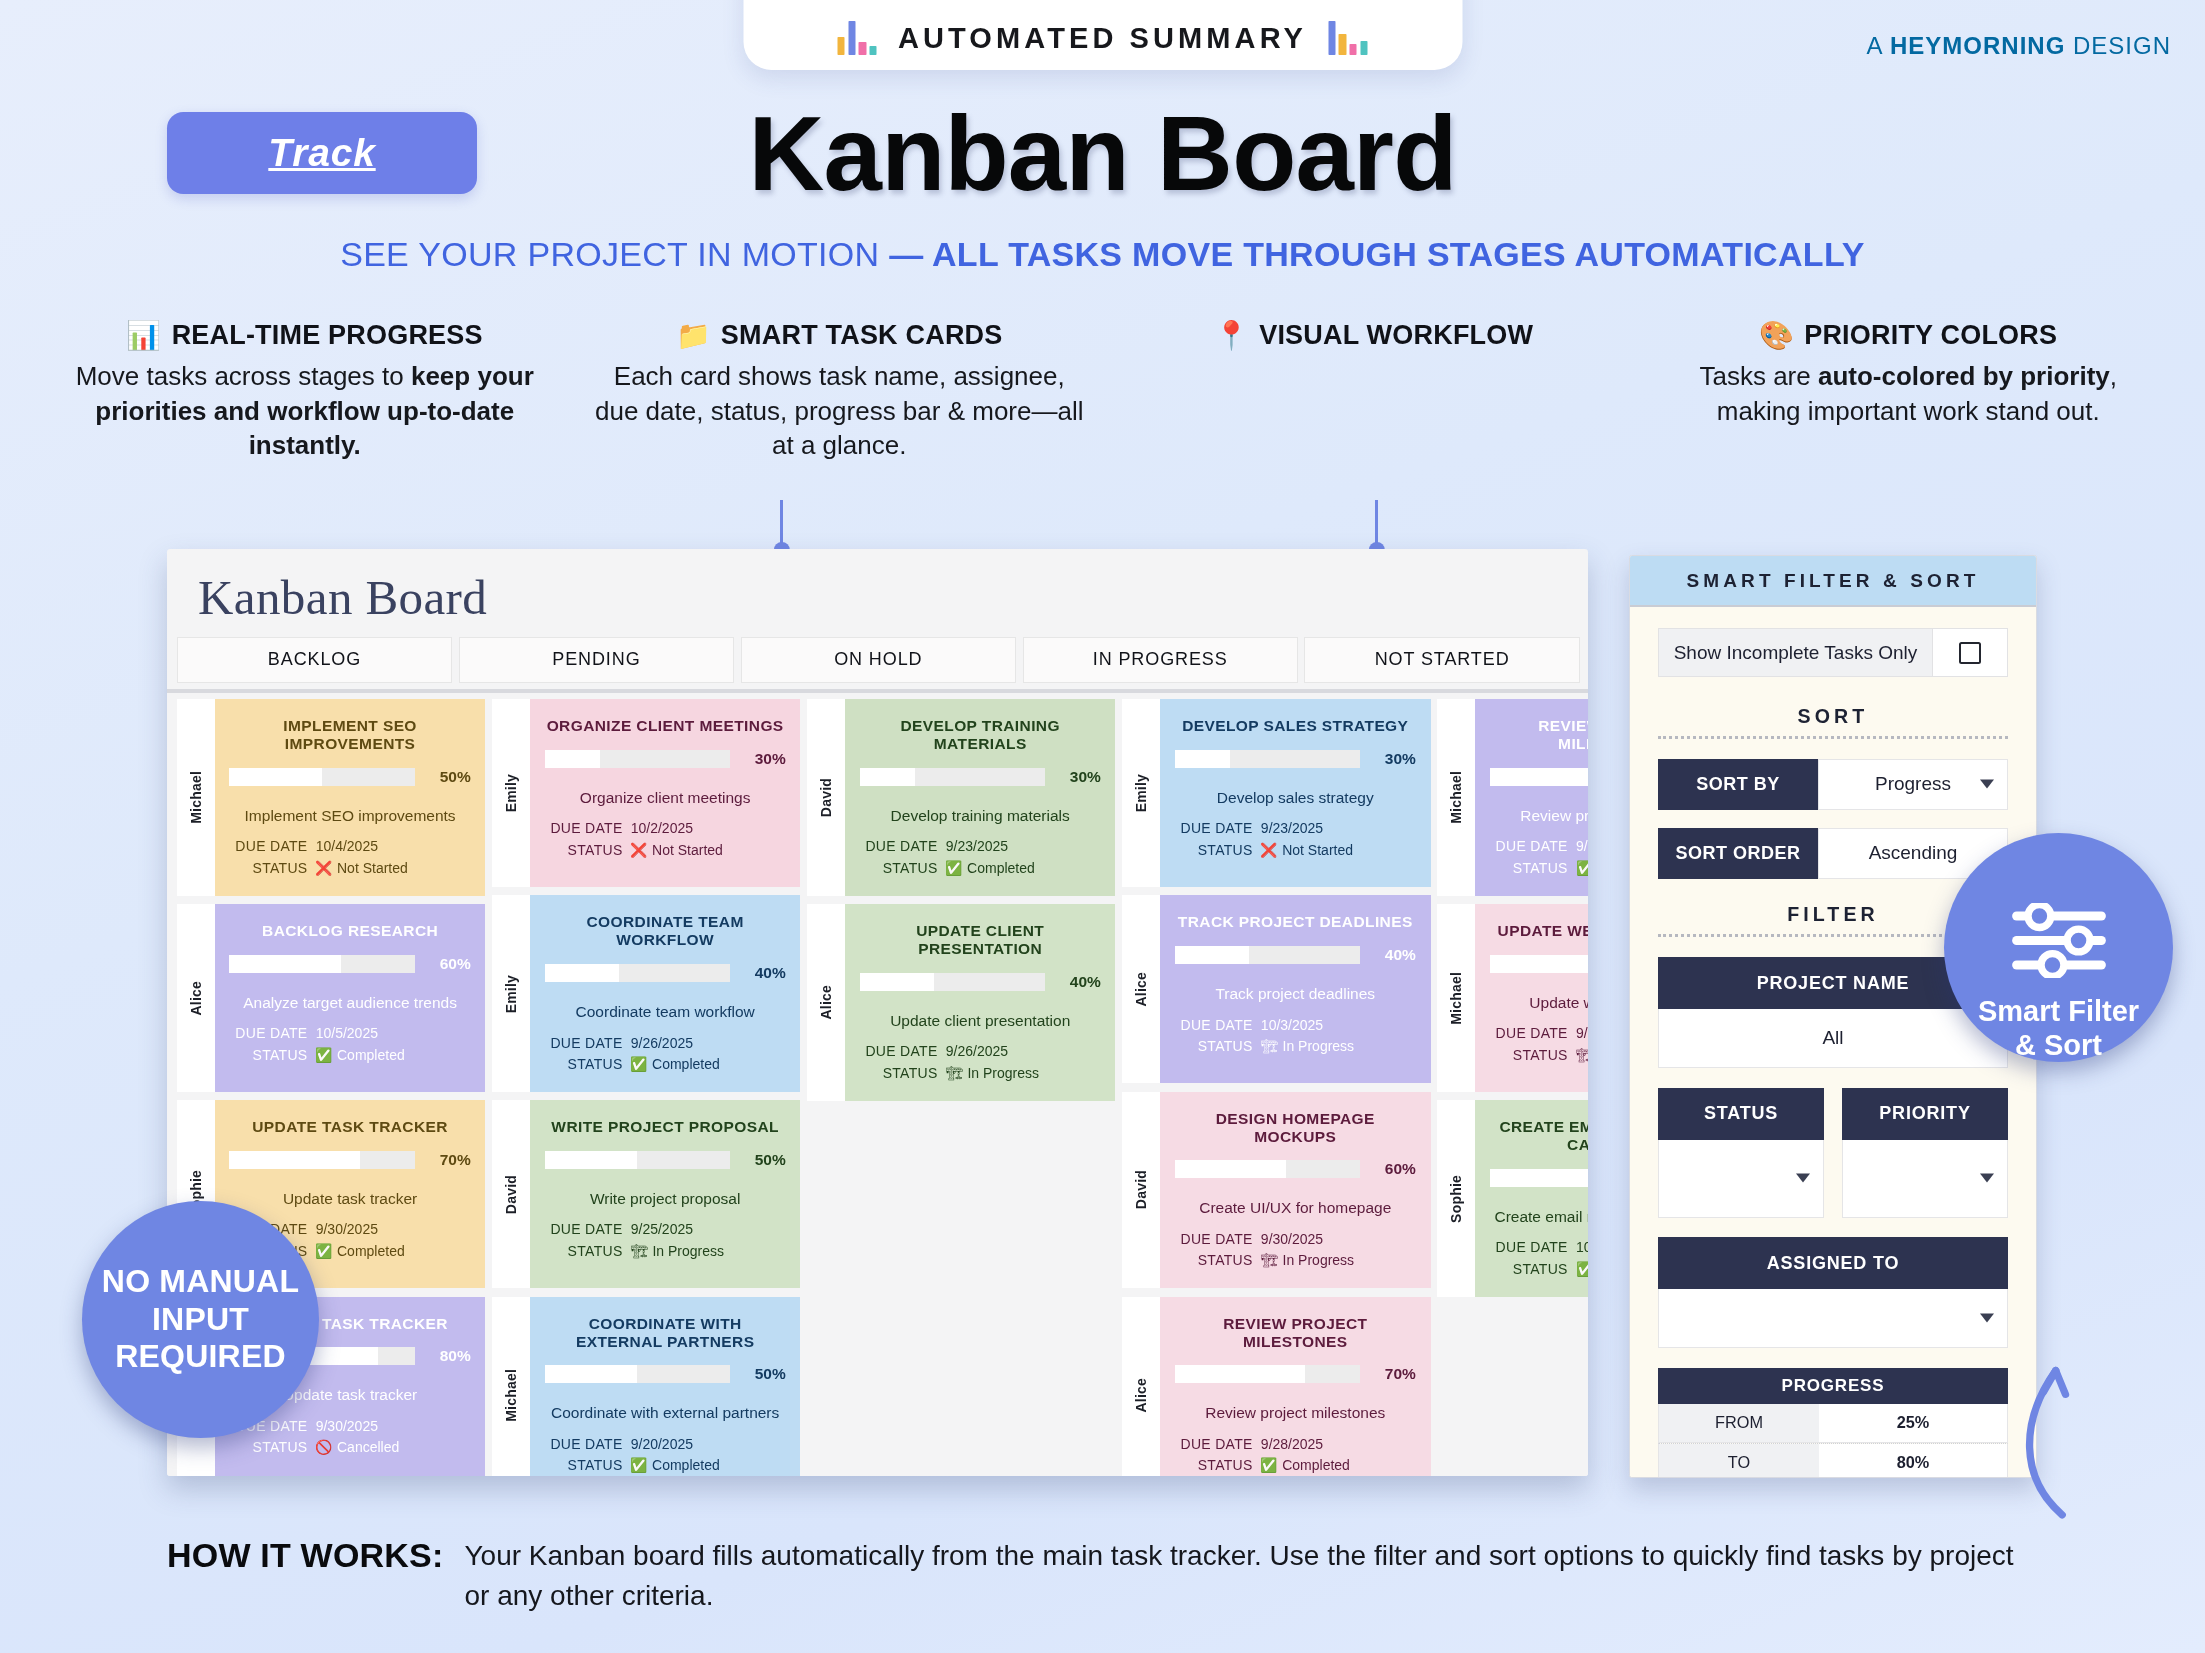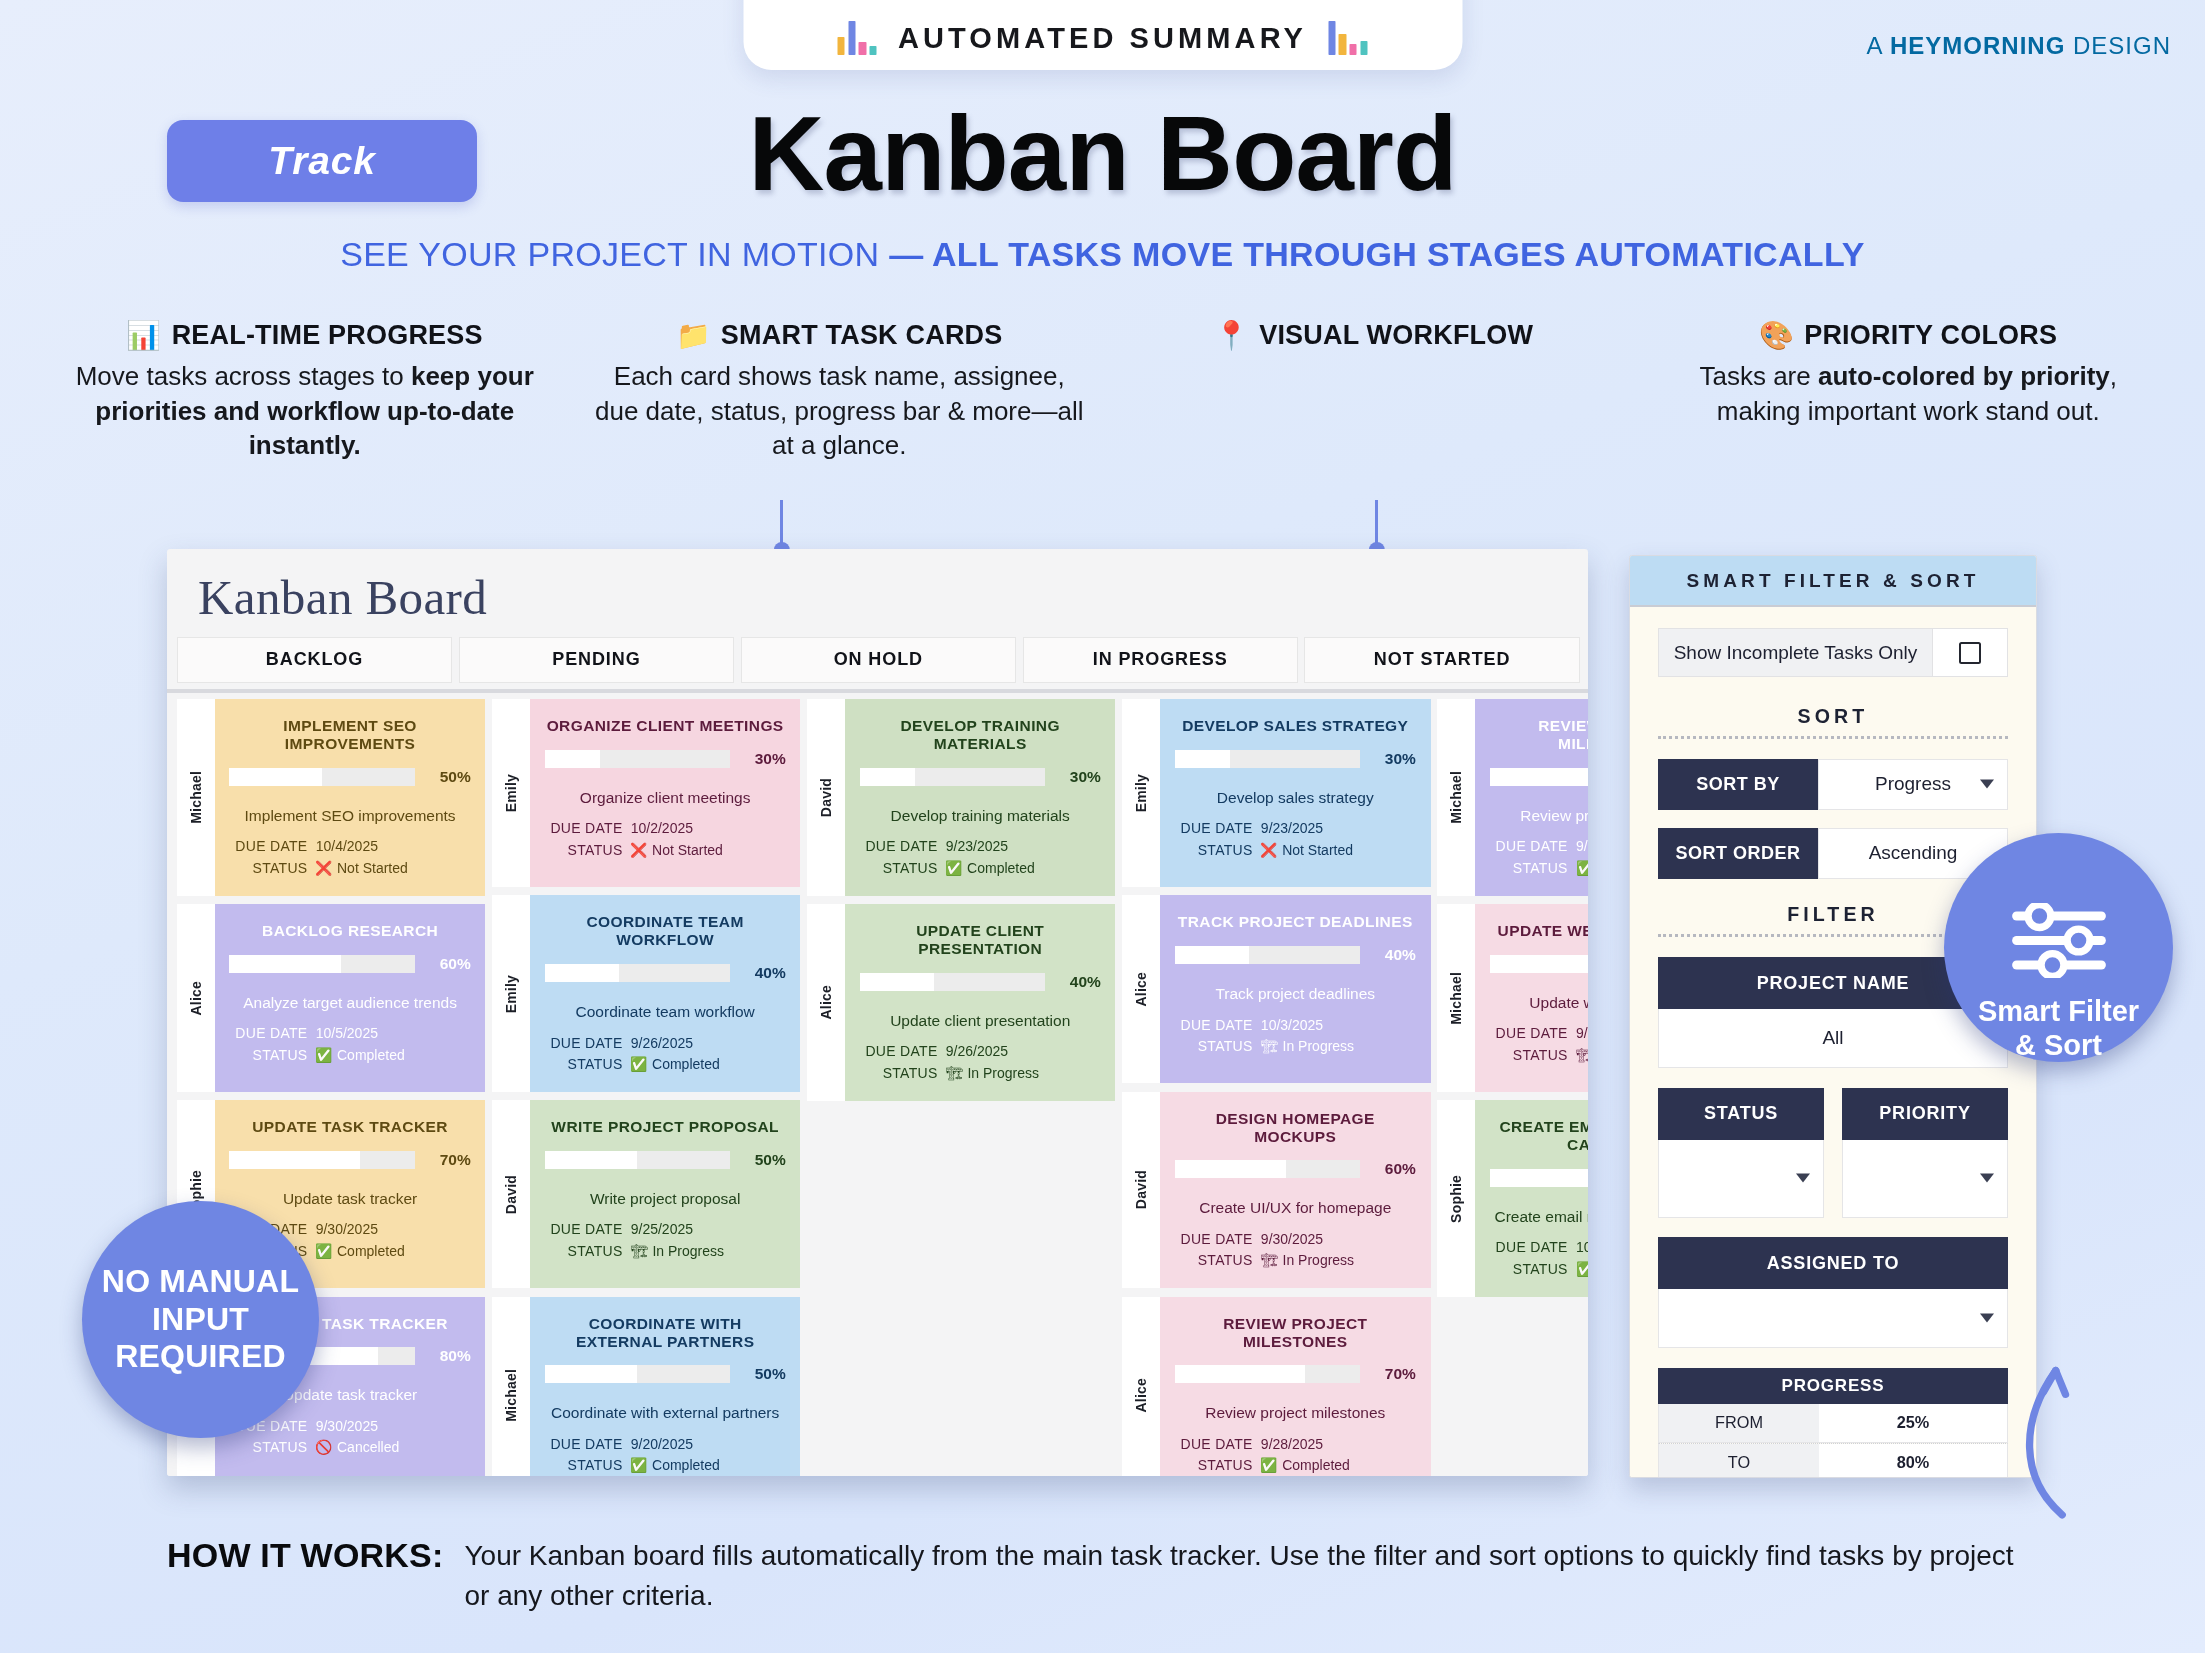--- a/index.html
+++ b/index.html
@@ -22,25 +22,26 @@
   .barsicon i{ display:block; width:7.4px; border-radius:0.8px; }
 
   .credit{
     position:absolute; right:34px; top:23px; font-size:24px; letter-spacing:1px;
     color:#0369a1; font-weight:400;margin-top:9px;
   }
   .credit b{ font-weight:800; }
 
   
   .track-badge{
-    position:absolute; left:167px; top:120px; width:310px; height:82px;
+    position:absolute; left:167px; top:112px; width:310px; height:82px;
     background:#6e7fe8; border-radius:16.3px; color:#fff;
     display:flex; align-items:center; justify-content:center;
     font-size:39px; font-style:italic; font-weight:700; letter-spacing:0.8px;
     box-shadow:0 4.9px 11.4px rgba(80,95,200,.22);
+    text-decoration:underline;
   }
   .main-title{
     position:absolute; left:0; right:0; top:94px; text-align:center;
     font-size:105px; font-weight:800; letter-spacing:-0.8px; color:#070809;
     text-shadow:2.5px 4.1px 4.9px rgba(90,100,140,.30);
   }
   .subtitle{
     position:absolute; left:0; right:0; top:235px; text-align:center;
     font-size:34px; font-weight:700; letter-spacing:0.3px; color:#4064e0;
   }
@@ -75,21 +76,21 @@
     box-shadow:0 13px 28px rgba(55,70,120,.25); overflow:hidden;
   }
   .board-title{
     font-family:"Liberation Serif", serif; font-size:49px; color:#3a4260;
     padding:19.6px 0 11.4px 31px; letter-spacing:0.4px;
   }
   .cols-head{ display:flex; gap:6.5px; padding:0 8.2px 4.9px 9.8px; }
   .col-head{
     flex:1; background:#fbfafa; border:0.8px solid #e6e6e6; height:46px;
     display:flex; align-items:center; justify-content:center;
-    font-size:18px; font-weight:700; letter-spacing:0.9px; color:#111319;
+    font-size:18px; font-weight:400; letter-spacing:0.9px; color:#111319;
   }
   .board-sep{ height:3.3px; background:#d8d9de; margin-top:1.6px; }
   .cols-body{ display:flex; gap:6.5px; padding:6.5px 8.2px 0 9.8px; background:#f4f4f5; }
   .col{ flex:1; display:flex; flex-direction:column; gap:8.2px; }
 
   .card{ display:flex; background:#fff; min-height:188px; }
   .card .assignee{
     width:38px; flex:0 0 38px; background:#fff; display:flex; align-items:center; justify-content:center;
   }
   .card .assignee span{

